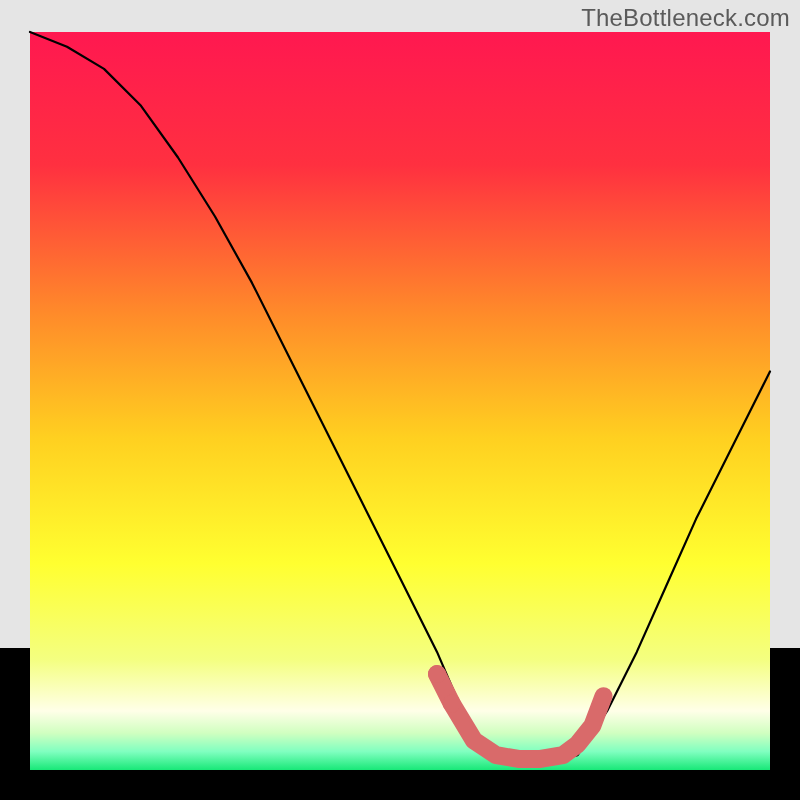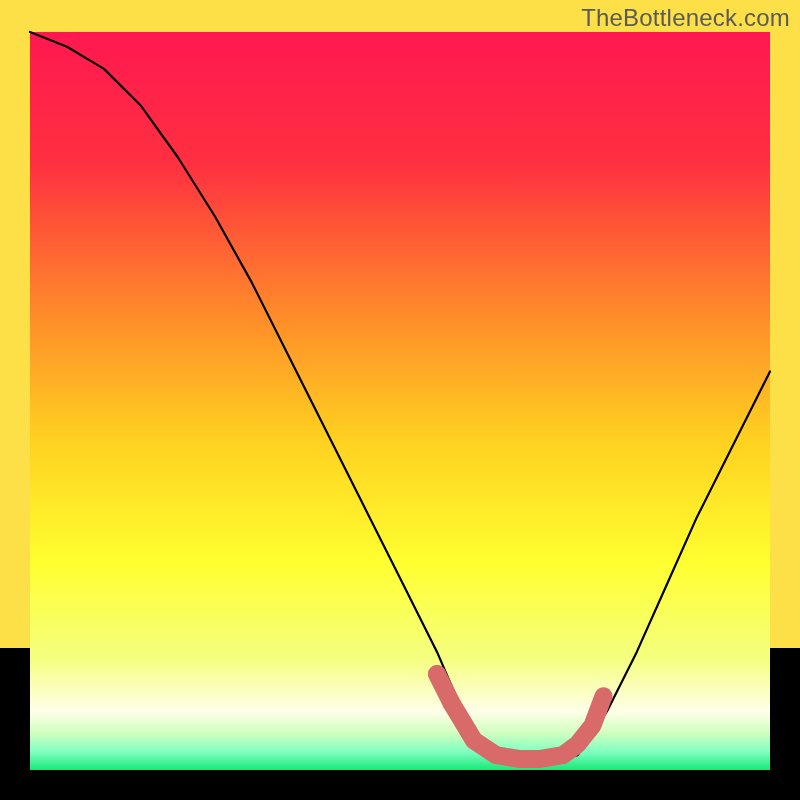--- a/index.html
+++ b/index.html
@@ -8,21 +8,21 @@
     width: 800px;
     height: 800px;
     background: #000;
     overflow: hidden;
     font-family: Arial, Helvetica, sans-serif;
   }
   .frame {
     position: relative;
     width: 800px;
     height: 648px;
-    background: #fde047;
+    background: #e5e5e5;
   }
   .watermark {
     position: absolute;
     top: 4px;
     right: 10px;
     color: #5a5a5a;
     font-size: 24px;
     font-weight: 500;
     letter-spacing: 0.2px;
     z-index: 10;

